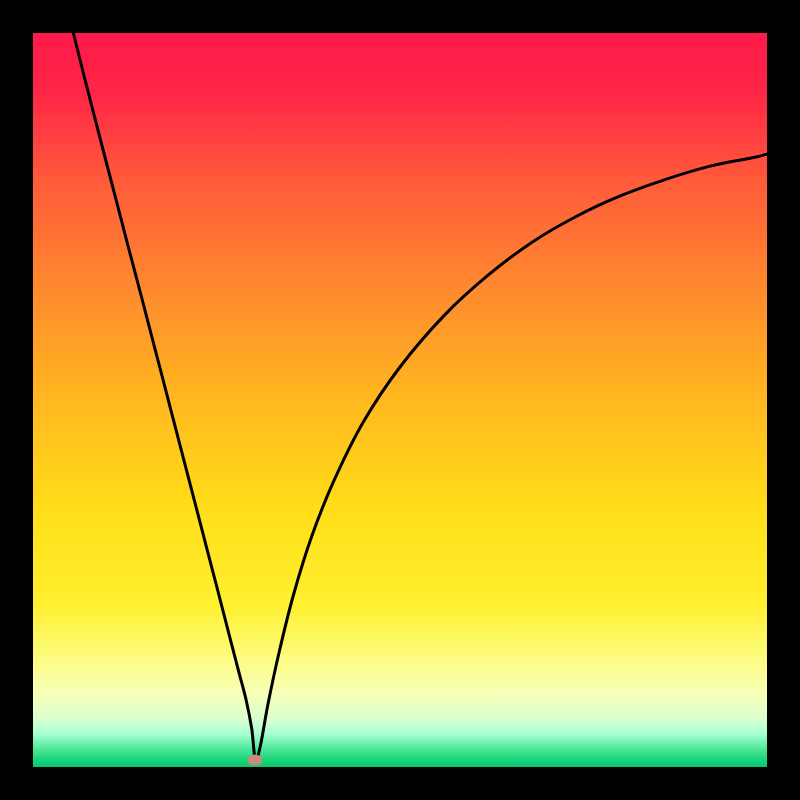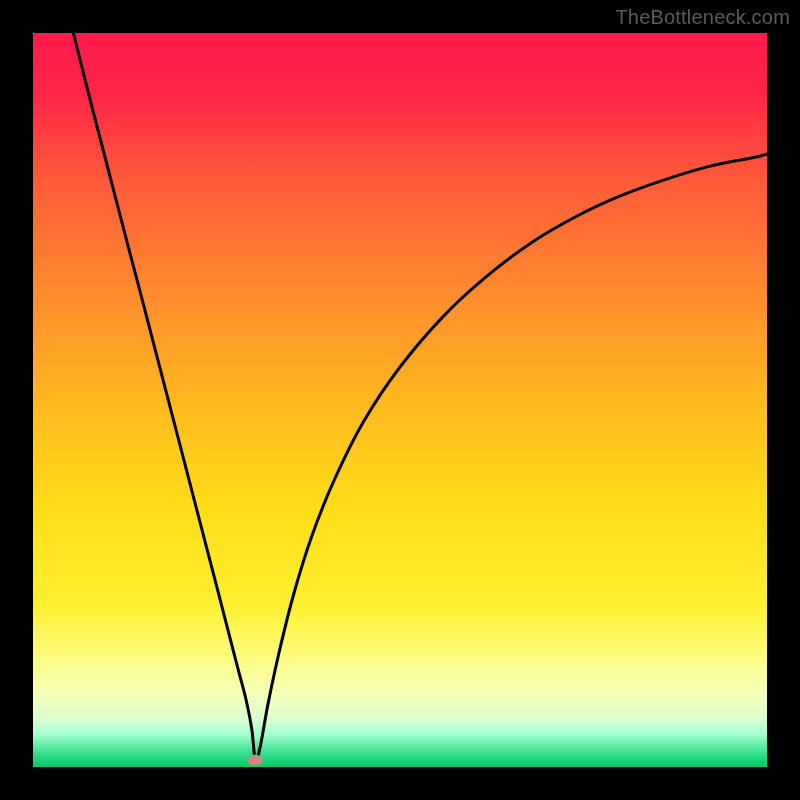--- a/index.html
+++ b/index.html
@@ -84,14 +84,13 @@
       <rect x="0" y="0" width="734" height="734" fill="url(#bg)"></rect>
     </svg>
 
     <svg class="curve" viewBox="0 0 734 734" preserveAspectRatio="none">
       <path id="curvePath" d="M 40.37 0 C 42.205 7.340000000000013 47.098333333333336 27.158000000000072 51.38 44.04000000000008 C 55.66166666666667 60.92200000000008 61.16666666666667 82.33033333333339 66.06 101.29200000000003 C 70.95333333333333 120.25366666666667 75.84666666666666 138.97066666666663 80.74 157.80999999999995 C 85.63333333333333 176.64933333333326 90.52666666666667 195.61099999999996 95.42 214.32799999999997 C 100.31333333333333 233.045 105.20666666666666 251.39500000000004 110.1 270.112 C 114.99333333333333 288.829 119.88666666666668 307.7906666666666 124.78000000000002 326.62999999999994 C 129.67333333333335 345.4693333333333 134.5666666666667 364.3086666666667 139.46 383.148 C 144.35333333333332 401.98733333333337 149.24666666666667 420.82666666666665 154.14 439.666 C 159.0333333333333 458.50533333333334 163.92666666666665 477.3446666666666 168.82 496.18399999999997 C 173.71333333333334 515.0233333333333 179.21833333333333 536.187 183.5 552.702 C 187.78166666666667 569.217 190.84000000000003 581.0833333333334 194.51000000000002 595.274 C 198.18 609.4646666666666 202.46166666666667 626.102 205.52 637.846 C 208.57833333333335 649.59 210.658 656.0736666666667 212.85999999999999 665.7379999999999 C 215.06199999999998 675.4023333333332 217.14166666666665 685.6783333333333 218.732 695.832 C 220.32233333333335 705.9856666666667 220.934 723.9686666666666 222.402 726.66 C 223.86999999999998 729.3513333333333 225.46033333333332 721.155 227.54 711.98 C 229.61966666666666 702.8050000000001 231.82166666666666 686.9016666666666 234.88 671.61 C 237.93833333333333 656.3183333333334 241.60833333333335 638.58 245.89000000000001 620.23 C 250.17166666666668 601.88 255.065 581.0833333333334 260.57 561.51 C 266.075 541.9366666666666 272.19166666666666 521.7516666666667 278.92 502.78999999999996 C 285.64833333333337 483.8283333333333 292.37666666666667 466.70166666666665 300.94 447.74 C 309.50333333333333 428.77833333333336 319.29 407.9816666666667 330.3 389.02000000000004 C 341.31 370.0583333333334 353.54333333333335 351.7083333333333 367 333.96999999999997 C 380.45666666666665 316.2316666666666 396.36 297.8816666666667 411.04 282.59000000000003 C 425.72 267.29833333333335 440.4 254.4533333333333 455.08 242.21999999999997 C 469.76 229.98666666666665 484.44000000000005 218.97666666666672 499.12000000000006 209.19000000000005 C 513.8000000000001 199.4033333333334 528.48 191.20700000000002 543.16 183.5 C 557.8399999999999 175.79299999999998 572.52 169.06466666666665 587.2 162.94799999999998 C 601.8800000000001 156.8313333333333 616.5600000000001 151.69333333333327 631.24 146.79999999999995 C 645.92 141.90666666666664 660.6 137.25800000000007 675.28 133.58800000000008 C 689.9599999999999 129.9180000000001 709.5333333333333 126.85966666666666 719.3199999999999 124.77999999999997 C 729.1066666666666 122.70033333333329 731.5533333333333 121.72166666666668 734 121.11000000000001" fill="none" stroke="#000000" stroke-width="3" stroke-linejoin="round" stroke-linecap="round"></path>
     </svg>
 
     <div class="marker" id="marker" style="left: 222.402px; top: 726.66px; background: rgb(199, 138, 125);"></div>
   </div>
 
-  <div class="watermark">TheBottleneck.com</div>
 </div>
 
 </body></html>

